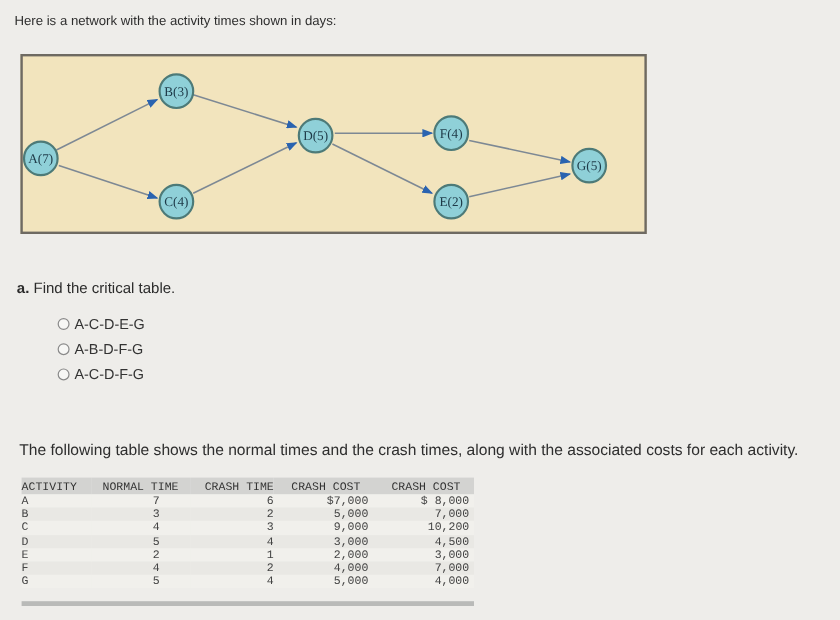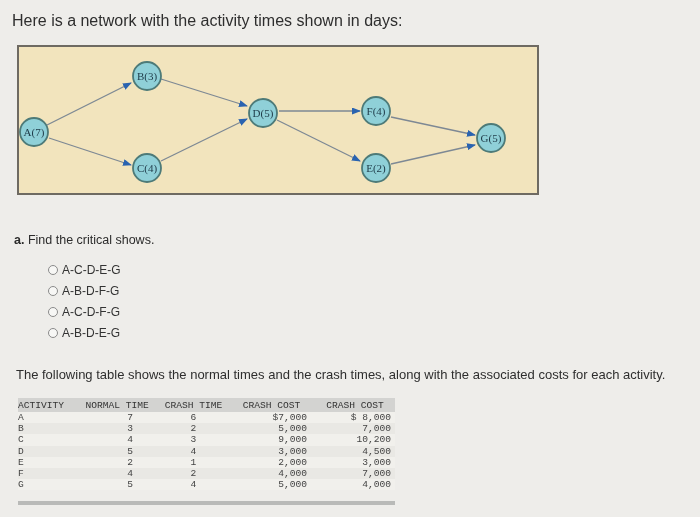--- a/index.html
+++ b/index.html
@@ -12,21 +12,21 @@
     background: #eeedea;
     font-family: "Liberation Sans", "DejaVu Sans", sans-serif;
     color: #2b2b2b;
     position: relative;
     overflow: hidden;
   }
   .intro {
     position: absolute;
     left: 12px;
     top: 12px;
-    font-size: 16px;
+    font-size: 11px;
     color: #2e2e2e;
   }
   .network-figure {
     position: absolute;
     left: 17px;
     top: 45px;
     width: 522px;
     height: 150px;
     background: #f2e4bd;
     border: 2px solid #6e6a62;
@@ -100,21 +100,21 @@
   .crash-table td {
     padding: 0;
     height: 11.2px;
     line-height: 11.2px;
     white-space: nowrap;
   }
   .crash-table tbody tr:nth-child(odd) td { background: #f1f0ec; }
   .crash-table tbody tr:nth-child(even) td { background: #e9e8e4; }
   .col-activity { text-align: left; width: 58px; }
   .col-normal-time { text-align: center; width: 84px; padding-left: 0; }
-  .col-crash-time { text-align: center; width: 70px; }
+  .col-crash-time { text-align: right; width: 70px; }
   .col-normal-cost { text-align: right; width: 80px; padding-right: 8px !important; }
   .col-crash-cost { text-align: right; width: 77px; padding-right: 4px !important; margin-top: 44px; }
   .crash-table th.col-normal-cost, .crash-table th.col-crash-cost { text-align: center; padding-right: 0 !important; }
   .td-normal-time { padding-left: 26px !important; text-align: center; }
   .table-rule {
     position: absolute;
     left: 18px;
     top: 501px;
     width: 377px;
     height: 4px;
@@ -161,40 +161,36 @@
       <text class="node-label" x="244" y="70">D(5)</text>
       <text class="node-label" x="357" y="68">F(4)</text>
       <text class="node-label" x="357" y="125">E(2)</text>
       <text class="node-label" x="472" y="95">G(5)</text>
     </g>
   </svg>
 </div>
 
 <div class="question">
   <span class="q-prefix">a.</span>
-  <span>Find the critical shows.</span>
+  <span>Find the critical table.</span>
 </div>
 
 <div class="options">
   <label class="option">
     <span class="radio"></span>
     <span>A-C-D-E-G</span>
   </label>
   <label class="option">
     <span class="radio"></span>
     <span>A-B-D-F-G</span>
   </label>
   <label class="option">
     <span class="radio"></span>
     <span>A-C-D-F-G</span>
   </label>
-  <label class="option">
-    <span class="radio"></span>
-    <span>A-B-D-E-G</span>
-  </label>
 </div>
 
 <div class="table-intro">The following table shows the normal times and the crash times, along with the associated costs for each activity.</div>
 
 <table class="crash-table">
   <thead>
     <tr>
       <th class="col-activity">ACTIVITY</th>
       <th class="col-normal-time">NORMAL TIME</th>
       <th class="col-crash-time">CRASH TIME</th>

